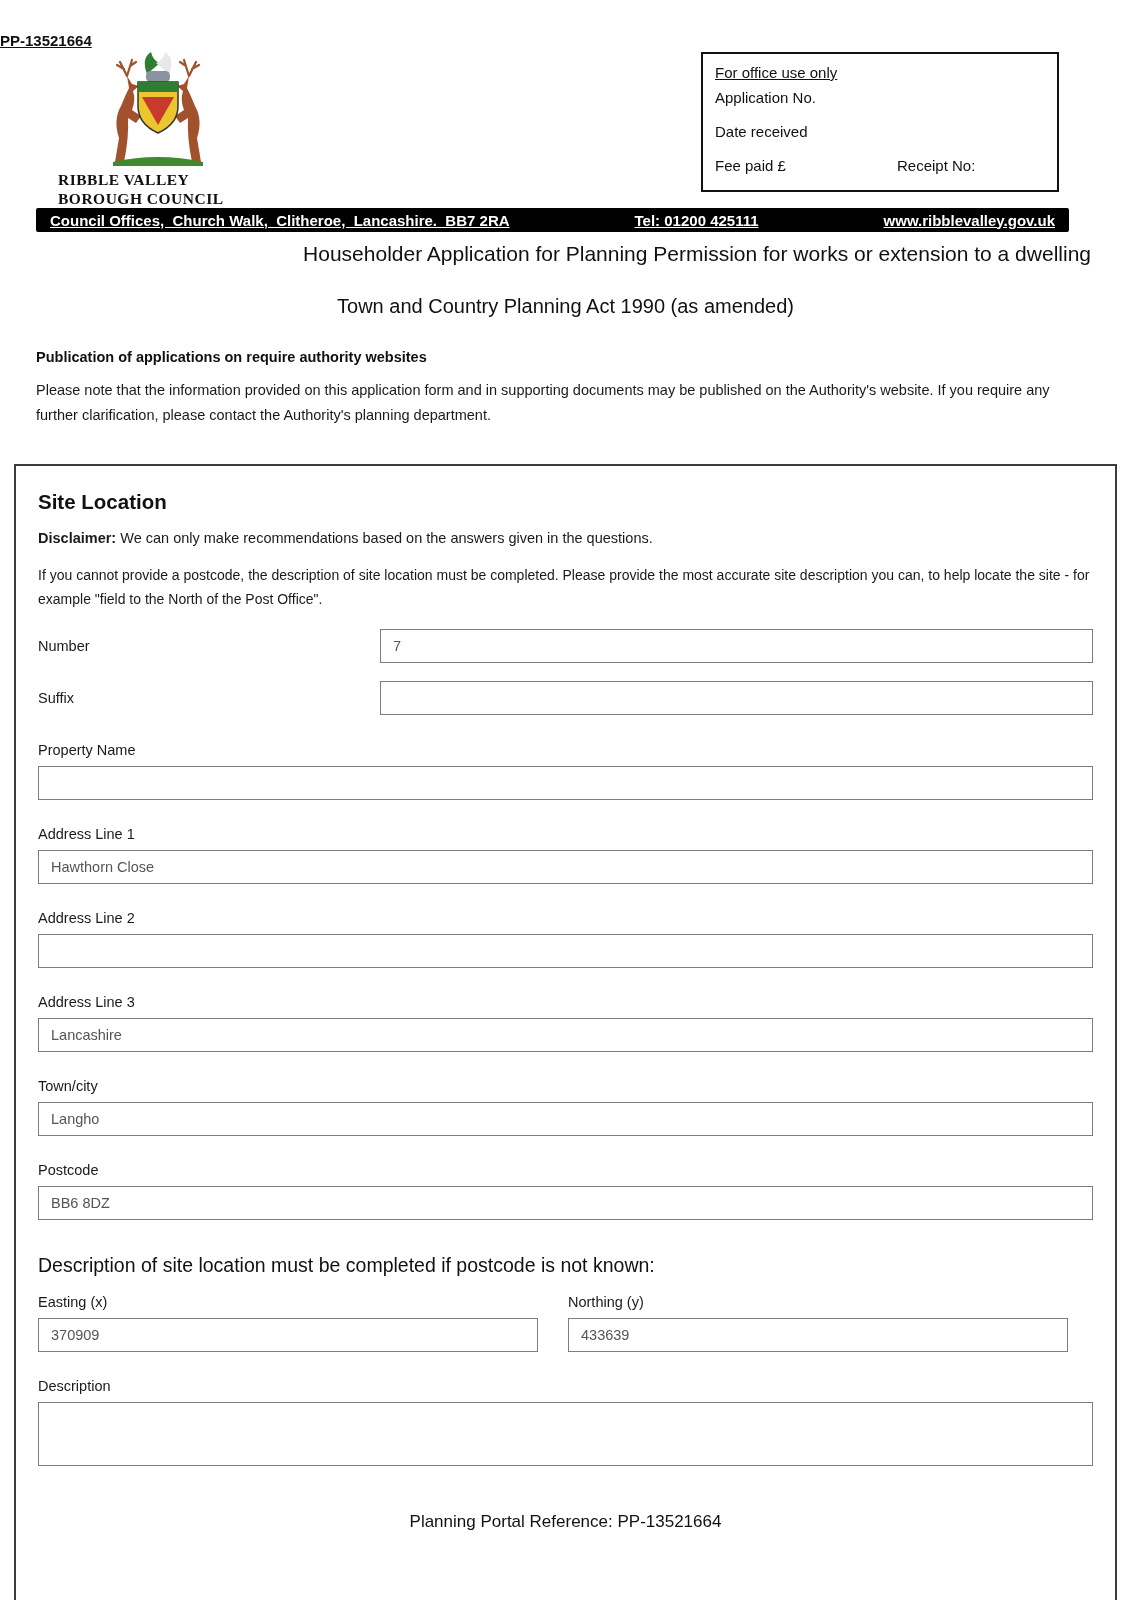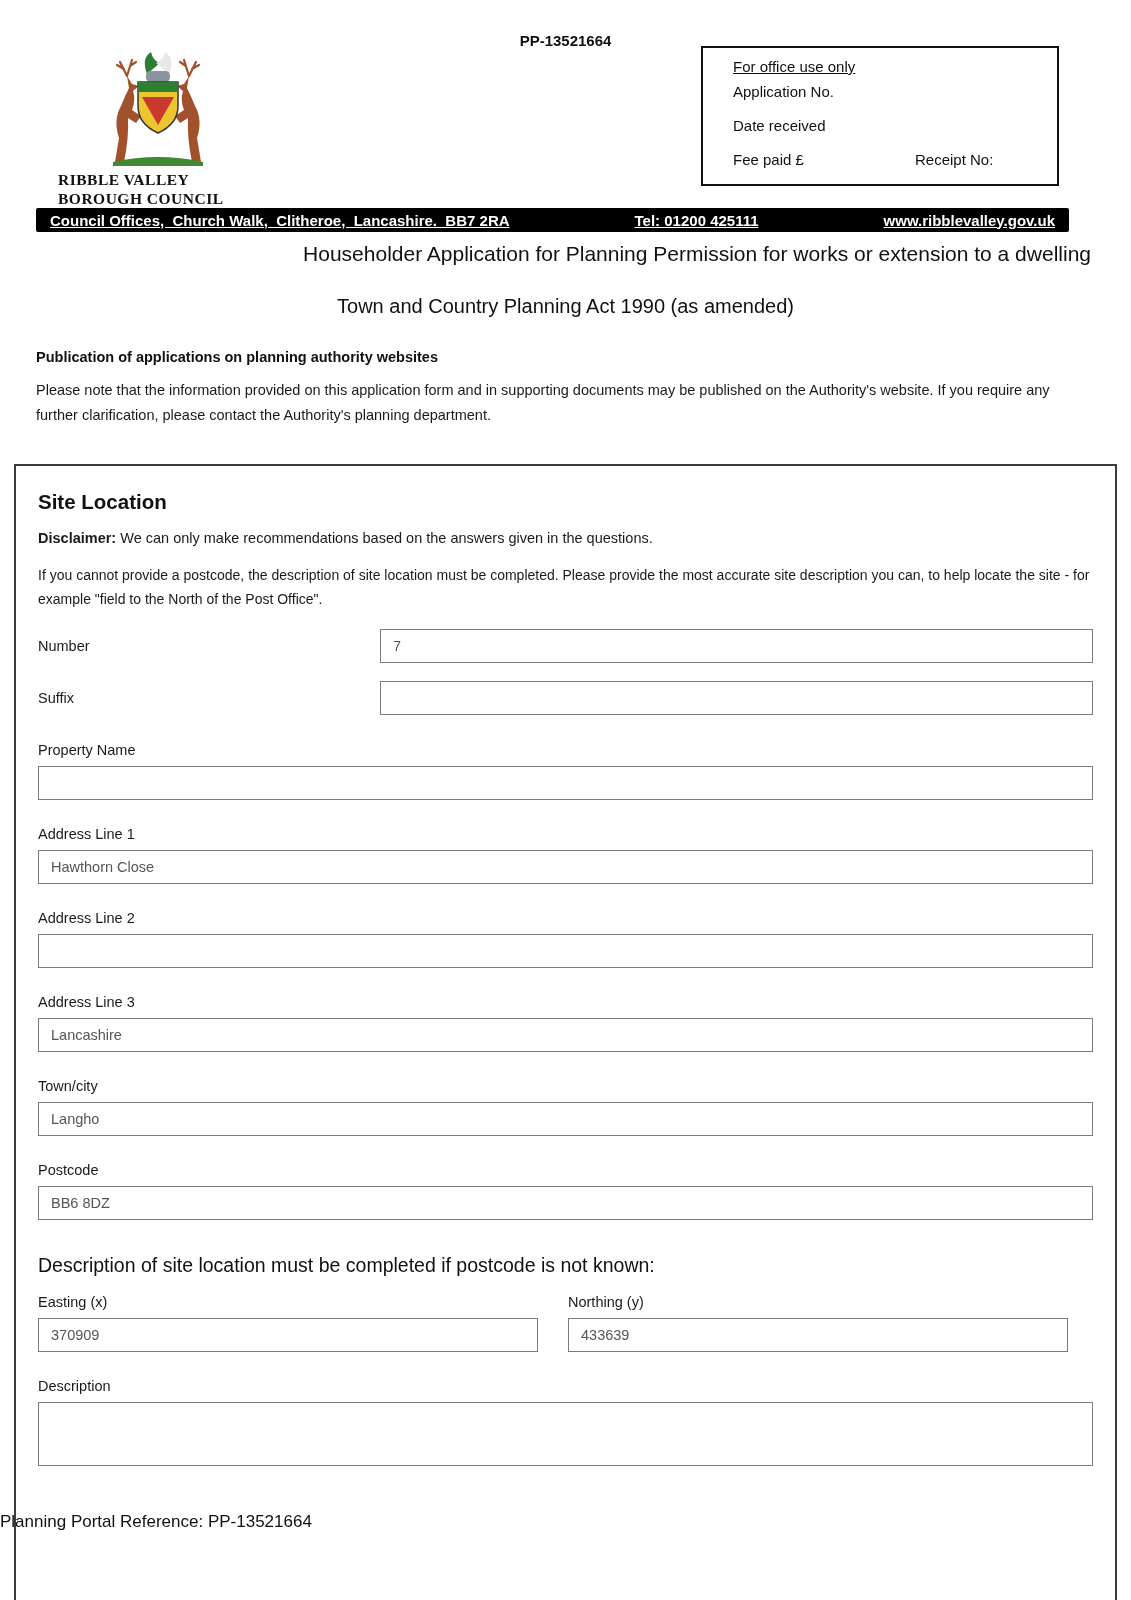--- a/index.html
+++ b/index.html
@@ -11,34 +11,34 @@
     margin: 0 auto;
     background: #ffffff;
     font-family: "Liberation Sans", sans-serif;
     color: #1a1a1a;
     overflow: hidden;
   }
   
   .header { position: absolute; top: 0; left: 0; width: 100%; height: 232px; }
   .ref-top {
     position: absolute; top: 32px; left: 0; width: 100%;
-    text-align: center; font-weight: bold; font-size: 15px; color: #111;
+    text-align: left; font-weight: bold; font-size: 15px; color: #111; text-decoration: underline;
   }
   .crest-block {
     position: absolute; top: 50px; left: 58px; width: 200px; text-align: left; font-weight: bold;
   }
   .crest-block svg { display: block; margin: 0 auto; }
   .council-name {
     font-family: "Liberation Serif", serif;
     font-size: 15.5px; line-height: 1.25; color: #111; letter-spacing: 0.5px;
     margin-top: 2px;
   }
   .office-box {
-    position: absolute; top: 46px; right: 72px; width: 358px; height: 140px;
-    border: 2px solid #111; padding: 10px 30px; font-size: 15px; color: #111;
+    position: absolute; top: 52px; right: 72px; width: 358px; height: 140px;
+    border: 2px solid #111; padding: 10px 12px; font-size: 15px; color: #111;
   }
   .office-box .ob-title { text-decoration: underline; margin-bottom: 8px; }
   .office-box .ob-line { margin-bottom: 17px; }
   .office-box .ob-row { display: flex; margin-top: 4px; }
   .office-box .ob-row .fee { width: 182px; }
   .address-bar {
     position: absolute; top: 208px; left: 36px; width: 1033px; height: 24px;
     background: #000; color: #fff; font-weight: bold; font-size: 15px;
     display: flex; align-items: center; justify-content: space-between;
     padding: 0 14px; border-radius: 2px; text-decoration: underline;
@@ -73,21 +73,21 @@
     font-size: 14.5px; color: #555; padding: 0 12px; outline: none;
   }
   textarea.f-input { height: 64px; resize: none; padding-top: 8px; }
   .desc-heading { font-size: 19.5px; font-weight: normal; color: #111; margin: 34px 0 17px; }
   .coords-row { display: flex; gap: 30px; }
   .coords-col { flex: 0 0 500px; }
   .desc-field { margin-top: 26px; }
   
   .footer {
     position: absolute; top: 1512px; left: 0; width: 100%;
-    text-align: left; font-size: 17px; color: #111;
+    text-align: center; font-size: 17px; color: #111;
   }
 </style>
 </head>
 <body>
 
 <div class="page">
 
   <div class="header">
     <div class="ref-top">PP-13521664</div>
 
@@ -135,21 +135,21 @@
     <div class="address-bar">
       <span>Council Offices,  Church Walk,  Clitheroe,  Lancashire.  BB7 2RA</span>
       <span>Tel: 01200 425111</span>
       <span>www.ribblevalley.gov.uk</span>
     </div>
   </div>
 
   <div class="main-title">Householder Application for Planning Permission for works or extension to a dwelling</div>
   <div class="act-title">Town and Country Planning Act 1990 (as amended)</div>
 
-  <div class="pub-heading">Publication of applications on planning authority websites</div>
+  <div class="pub-heading">Publication of applications on require authority websites</div>
   <div class="pub-body">Please note that the information provided on this application form and in supporting documents may be published on the Authority's website. If you require any further clarification, please contact the Authority's planning department.</div>
 
   <div class="site-box">
     <h2>Site Location</h2>
 
     <div class="disclaimer">
       <b>Disclaimer:</b><span> We can only make recommendations based on the answers given in the questions.</span>
     </div>
 
     <div class="intro">If you cannot provide a postcode, the description of site location must be completed. Please provide the most accurate site description you can, to help locate the site - for example "field to the North of the Post Office".</div>

